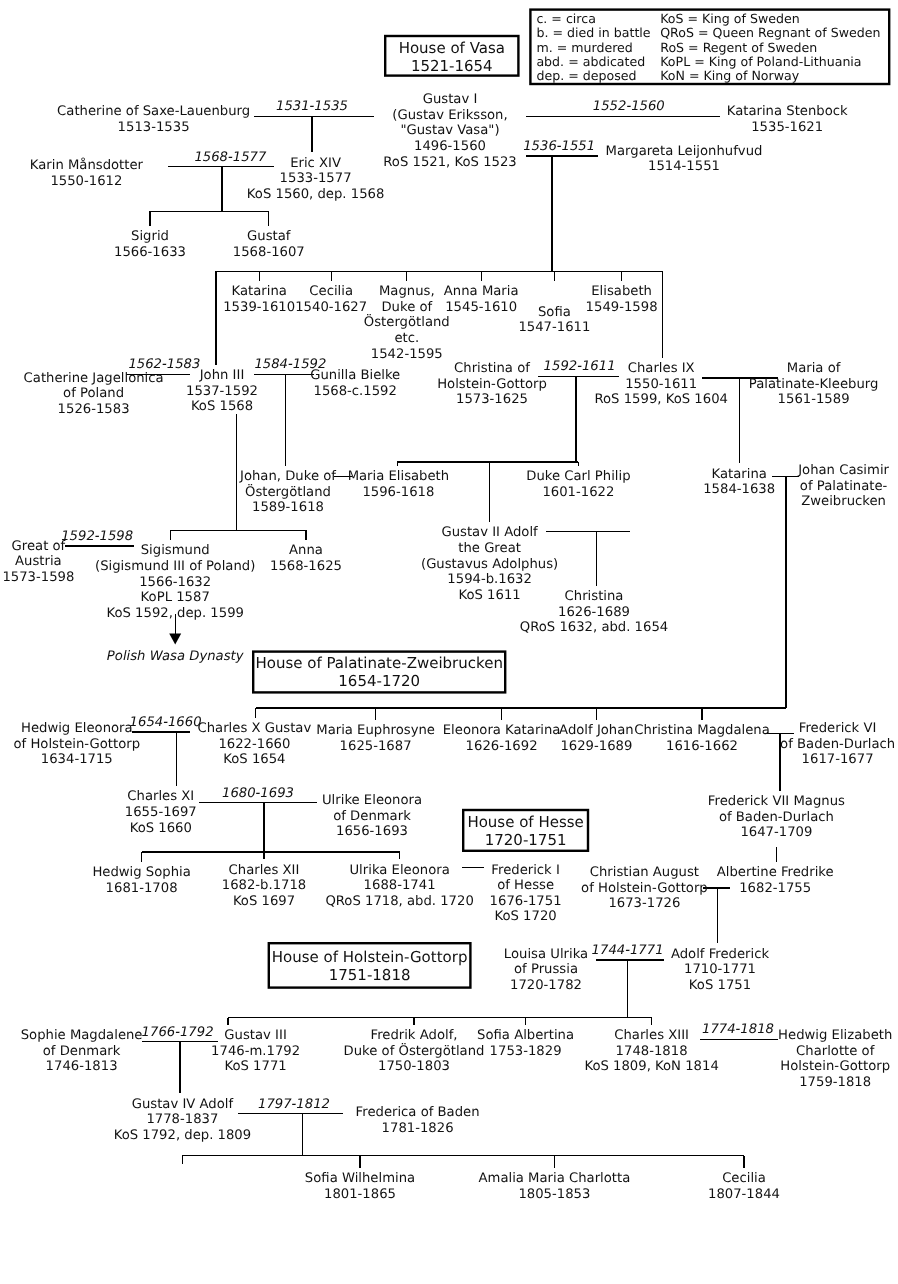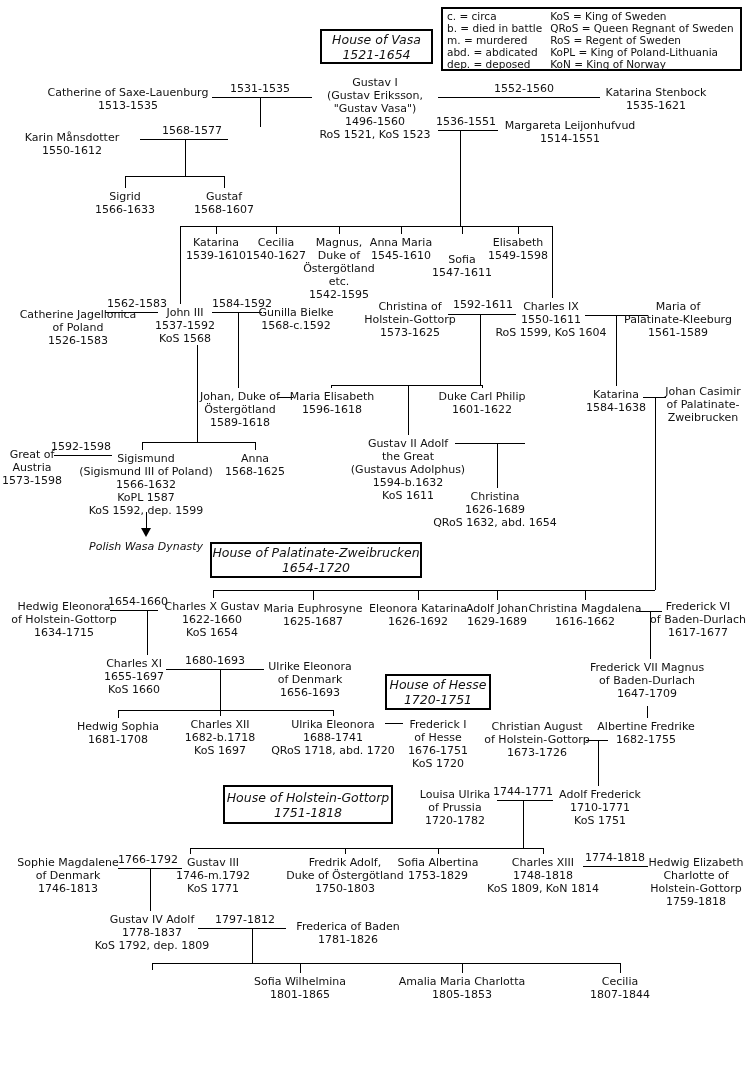--- a/index.html
+++ b/index.html
@@ -3,23 +3,23 @@
 <meta charset="utf-8">
 <style>
   html,body{margin:0;padding:0;background:#fff;}
   #canvas{position:relative;width:748px;height:1070px;background:#fff;
           font-family:"DejaVu Sans","Liberation Sans",sans-serif;
           font-size:11px;line-height:13px;color:#111;overflow:hidden;}
   svg.wires{position:absolute;left:0;top:0;}
   .person{position:absolute;transform:translateX(-50%);text-align:center;}
   .person div{white-space:nowrap;}
   .person .b{font-weight:normal;}
-  .mlabel{position:absolute;transform:translateX(-50%);white-space:nowrap;}
+  .mlabel{position:absolute;transform:translateX(-50%);white-space:nowrap;font-style:italic;}
   .house{position:absolute;border:2px solid #000;display:flex;flex-direction:column;
-         justify-content:center;align-items:center;font-style:italic;
+         justify-content:center;align-items:center;
          font-size:12.5px;line-height:15px;text-align:center;background:#fff;}
   .legend{position:absolute;left:441px;top:7px;width:289px;height:56px;
           border:2px solid #000;display:flex;padding:2px 4px;gap:8px;background:#fff;}
   .lcol{font-size:10.5px;line-height:11.9px;white-space:nowrap;}
   .lcol.left{width:188px;}
   .annotation{position:absolute;transform:translateX(-50%);font-style:italic;white-space:nowrap;}
 </style>
 </head>
 <body>
 
@@ -101,20 +101,25 @@
       <div class="inf">1535-1621</div>
     </div>
   <div class="person" style="left:570px;top:119px">
       <div class="nm">Margareta Leijonhufvud</div>
       <div class="inf">1514-1551</div>
     </div>
   <div class="person" style="left:72px;top:131px">
       <div class="nm">Karin Månsdotter</div>
       <div class="inf">1550-1612</div>
     </div>
+  <div class="person" style="left:263px;top:129px">
+      <div class="nm b">Eric XIV</div>
+      <div class="inf">1533-1577</div>
+      <div class="inf">KoS 1560, dep. 1568</div>
+    </div>
   <div class="person" style="left:125px;top:190px">
       <div class="nm">Sigrid</div>
       <div class="inf">1566-1633</div>
     </div>
   <div class="person" style="left:224px;top:190px">
       <div class="nm">Gustaf</div>
       <div class="inf">1568-1607</div>
     </div>
   <div class="person" style="left:216px;top:236px">
       <div class="nm">Katarina</div>

